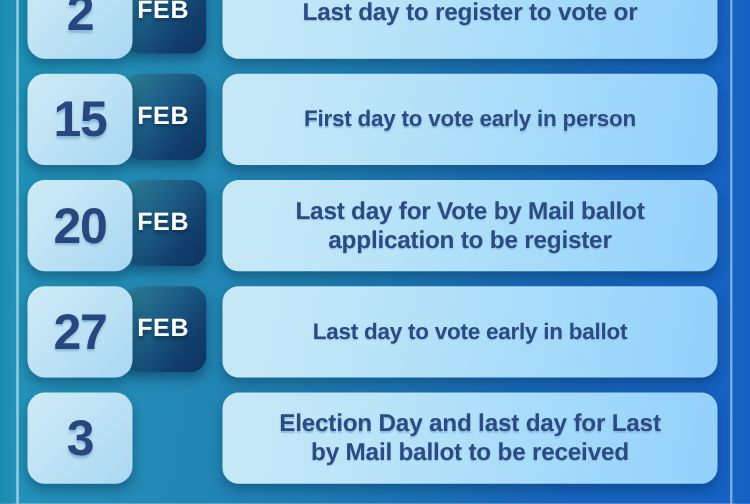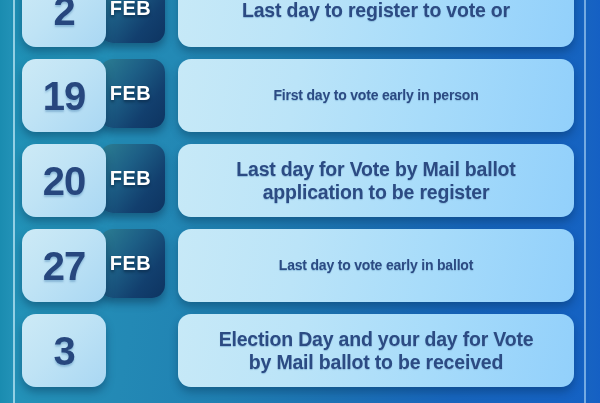--- a/index.html
+++ b/index.html
@@ -128,21 +128,21 @@
     background: linear-gradient(100deg, #c7e9f7 0%, #bbe4f8 30%, #a8dcfa 62%, #92d0fb 100%);
     box-shadow: 0 5px 9px rgba(4, 30, 60, 0.32);
     display: flex;
     align-items: center;
     justify-content: center;
     padding: 4px 14px;
   }
 
   .desc-text {
     color: #2c4b83;
-    font-size: 14px;
+    font-size: 18px;
     font-weight: bold;
     line-height: 1.16;
     text-align: center;
     letter-spacing: -0.2px;
     text-shadow: 0 1px 1px rgba(130, 180, 215, 0.8);
   }
   .desc-text.two-line { font-size: 19.5px; }
 </style>
 </head>
 <body>
@@ -169,21 +169,21 @@
       </div>
     </div>
   </div>
 
   <div class="row">
     <div class="date-chip">
       <div class="month-box">
         <span class="month-label">FEB</span>
       </div>
       <div class="day-box">
-        <span class="day-number">19</span>
+        <span class="day-number">15</span>
       </div>
     </div>
     <div class="desc-panel">
       <div class="desc-text">
         <span>First day to vote early in person</span>
       </div>
     </div>
   </div>
 
   <div class="row">
@@ -220,19 +220,19 @@
   </div>
 
   <div class="row">
     <div class="date-chip">
       <div class="day-box">
         <span class="day-number">3</span>
       </div>
     </div>
     <div class="desc-panel">
       <div class="desc-text two-line">
-        <span>Election Day and your day for Vote</span><br>
+        <span>Election Day and last day for Last</span><br>
         <span>by Mail ballot to be received</span>
       </div>
     </div>
   </div>
 
 </div>
 
 </body></html>

